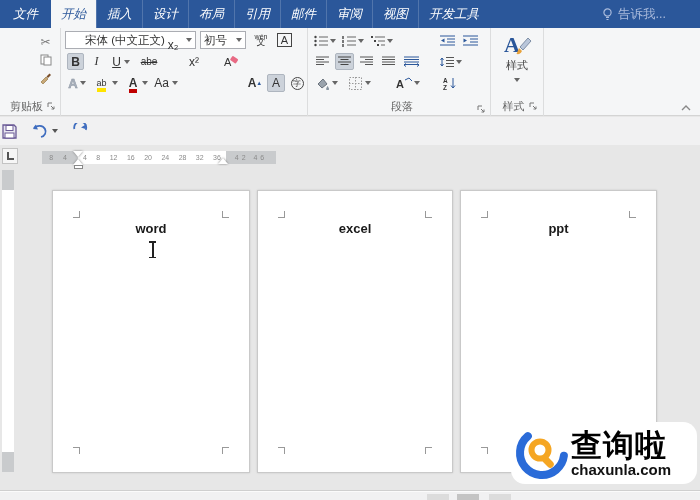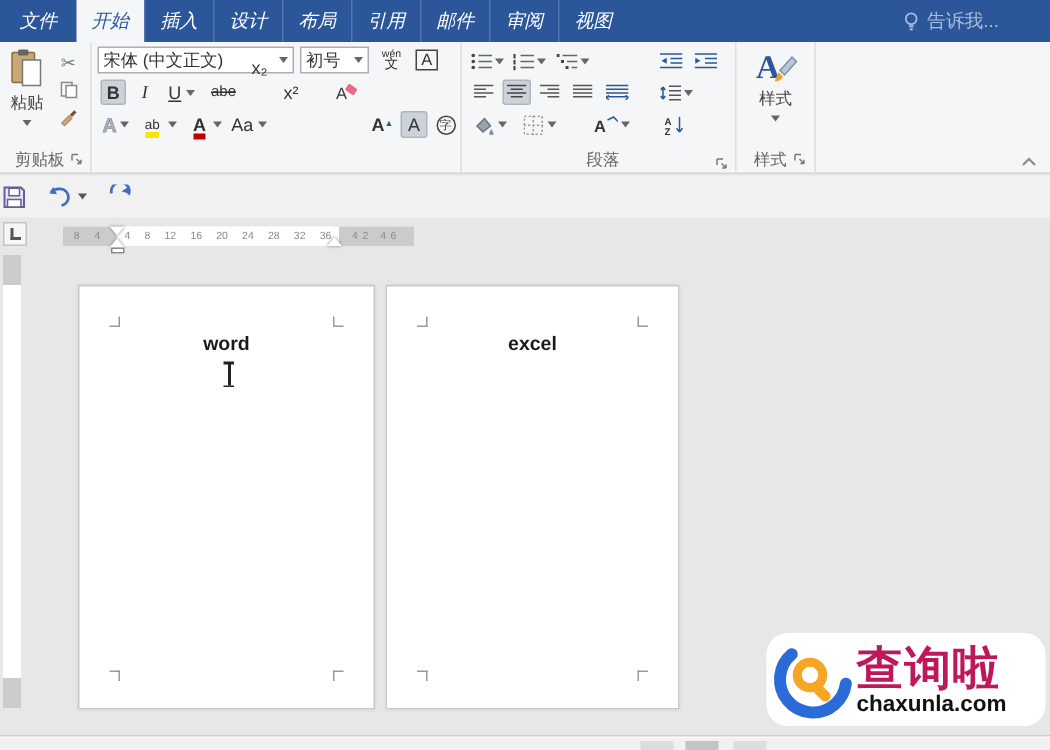--- a/index.html
+++ b/index.html
@@ -57,21 +57,21 @@
   .c-bl { left:20px; bottom:18px; border-right:1px solid #999; border-top:1px solid #999; }
   .c-br { right:20px; bottom:18px; border-left:1px solid #999; border-top:1px solid #999; }
   .ibeam { position:absolute; left:95px; top:50px; width:9px; height:17px; }
   .ibeam i { position:absolute; left:4px; top:1px; bottom:1px; width:1.5px; background:#222; }
   .ibeam:before, .ibeam:after { content:""; position:absolute; left:1px; width:7px; height:1.5px; background:#222; }
   .ibeam:before { top:0; } .ibeam:after { bottom:0; }
 
   
   .wm { position:absolute; right:3px; bottom:16px; width:186px; height:62px; background:#fff; border-radius:14px; display:flex; align-items:center; padding:2px 6px 2px 2px; }
   .wm-text { line-height:1; }
-  .wm-title { font-size:31px; font-weight:bold; color:#be185d; font-family:"Liberation Serif","DejaVu Serif",serif; letter-spacing:1px; }
+  .wm-title { font-size:31px; font-weight:bold; color:#000000; font-family:"Liberation Serif","DejaVu Serif",serif; letter-spacing:1px; }
   .wm-domain { font-size:15px; font-weight:bold; color:#111; margin-top:1px; }
 
   
   .statusline { position:absolute; left:0; top:490px; width:700px; height:2px; background:#fbfbfb; border-top:1px solid #cfcfcf; }
   .statusbar { position:absolute; left:0; top:492px; width:700px; height:8px; background:#f1f1f2; }
   .viewbtn { position:absolute; top:2px; width:22px; height:6px; background:#dcdcdc; }
   .viewbtn.on { background:#c4c4c4; }
   .chev { position:absolute; }
   svg { display:block; }
 </style>
@@ -83,49 +83,39 @@
   <div class="titlebar">
     <div class="tab">文件</div>
     <div class="tab sel">开始</div>
     <div class="tab">插入</div>
     <div class="tab">设计</div>
     <div class="tab">布局</div>
     <div class="tab">引用</div>
     <div class="tab">邮件</div>
     <div class="tab">审阅</div>
     <div class="tab">视图</div>
+    <div class="tab">开发工具</div>
     <div class="tb-right">
       <div class="tellme">
         <span>
           <svg width="11" height="13" viewBox="0 0 11 13">
               <circle cx="5.5" cy="4.5" r="3.6" fill="none" stroke="#aabbdc" stroke-width="1.2"></circle>
               <path d="M4 9.5h3M4.5 11.5h2" stroke="#aabbdc" stroke-width="1.2"></path>
             </svg>
         </span>
         <span>告诉我...</span>
       </div>
       <div class="signin"></div>
 
     </div>
   </div>
 
   <div class="ribbon">
 
     <div class="grp" style="left:0;width:61px;">
-      <div class="bigbtn" style="left:3px;top:4px;width:30px;">
-        <span>
-          <svg width="24" height="28" viewBox="0 0 24 28" style="margin:0 auto;">
-            <rect x="2" y="3" width="15" height="20" rx="1" fill="#c8a877" stroke="#8a6d3b"></rect>
-            <rect x="6" y="1" width="7" height="4" rx="1" fill="#666"></rect>
-            <rect x="9" y="8" width="12" height="17" fill="#fff" stroke="#777"></rect>
-          </svg>
-        </span>
-        <div style="margin-top:1px;">粘贴</div>
-        <span class="caret"></span>
-      </div>
       <div class="sbtn" style="left:37px;top:6px;width:17px;height:15px;">
         <span class="glyph" style="color:#777;">✂</span>
       </div>
       <div class="sbtn" style="left:37px;top:24px;width:17px;height:15px;">
         <span>
           <svg width="12" height="12" viewBox="0 0 12 12">
               <rect x="1" y="1" width="7" height="9" fill="#fff" stroke="#888"></rect>
               <rect x="4" y="3" width="7" height="8" fill="#fff" stroke="#888"></rect>
             </svg>
         </span>
@@ -144,21 +134,21 @@
           <svg width="9" height="9" viewBox="0 0 9 9">
               <path d="M1 1h4M1 1v4" stroke="#777" fill="none"></path>
               <path d="M4 4l3 3M7 7v-2.5M7 7h-2.5" stroke="#777" fill="none"></path>
             </svg>
         </span>
       </div>
     </div>
 
     <div class="grp" style="left:61px;width:247px;">
       <div class="combo" style="left:4px;top:3px;width:131px;height:18px;">
-        <span style="white-space:nowrap;overflow:hidden;">宋体 (中文正文)</span>
+        <span style="white-space:nowrap;overflow:hidden;margin-left:16px;">宋体 (中文正文)</span>
         <span class="caret"></span>
       </div>
       <div class="combo" style="left:139px;top:3px;width:46px;height:18px;">
         <span>初号</span>
         <span class="caret"></span>
       </div>
       <div class="sbtn" style="left:190px;top:3px;width:20px;height:18px;flex-direction:column;line-height:.8;">
         <span style="font-size:7px;color:#333;">wén</span>
         <span style="font-size:9px;color:#333;">文</span>
       </div>
@@ -446,20 +436,27 @@
   <div class="page" style="left:52px;width:198px;">
     <div class="crop c-tl"></div>
     <div class="crop c-tr"></div>
     <div class="crop c-bl"></div>
     <div class="crop c-br"></div>
     <div class="ptitle">word</div>
     <div class="ibeam">
         <i></i>
       </div>
   </div>
+  <div class="page" style="left:460px;width:197px;">
+    <div class="crop c-tl"></div>
+    <div class="crop c-tr"></div>
+    <div class="crop c-bl"></div>
+    <div class="crop c-br"></div>
+    <div class="ptitle">ppt</div>
+  </div>
 
   <div class="wm">
     <span>
       <svg width="58" height="58" viewBox="0 0 58 58">
         <path d="M29 7a22 22 0 100 44 22 22 0 0015-5.8" fill="none" stroke="#2a6bd8" stroke-width="8" stroke-linecap="round" transform="rotate(-40 29 29)"></path>
         <circle cx="27" cy="26" r="8.5" fill="none" stroke="#f5a623" stroke-width="6"></circle>
         <rect x="33" y="31" width="13" height="7" rx="3.5" fill="#f5a623" transform="rotate(45 33 31)"></rect>
       </svg>
     </span>
     <div class="wm-text">

